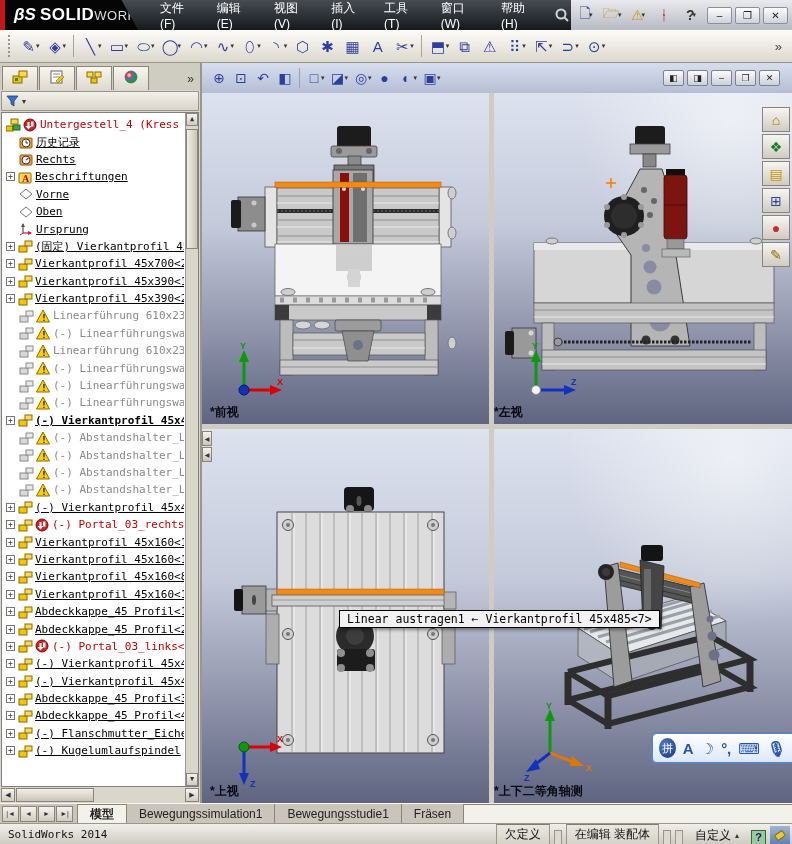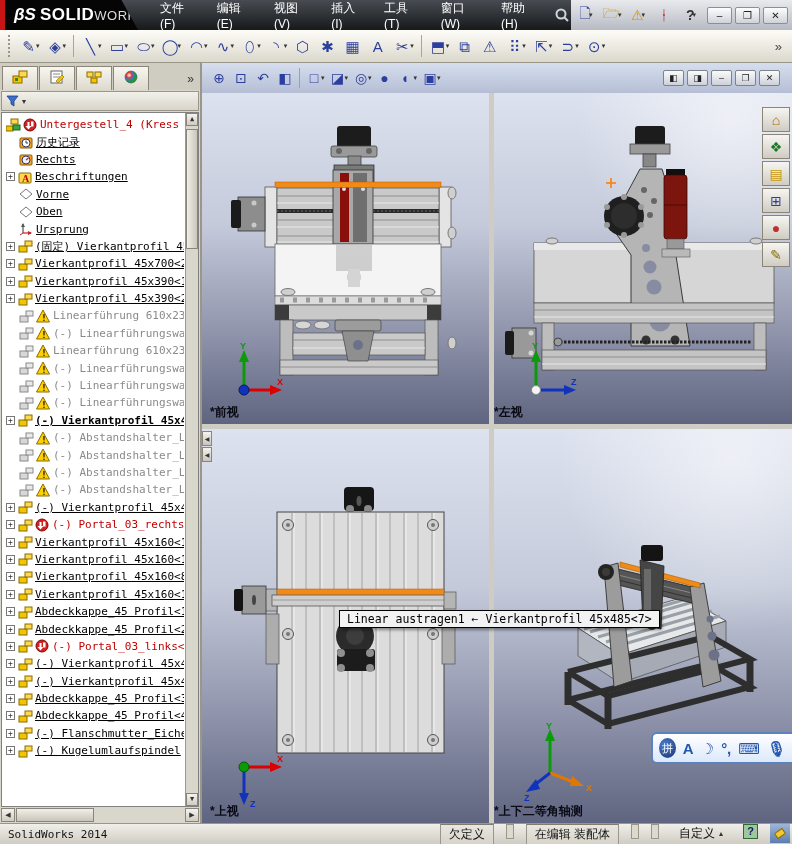--- a/index.html
+++ b/index.html
@@ -88,21 +88,21 @@
   .doctabs { height:20px; flex:none; display:flex; align-items:stretch; background:#c9c5bb; border-top:1px solid #f5f4ef; }
   .navbtns { display:flex; align-items:center; gap:1px; padding:1px 4px 1px 2px; }
   .nbtn { width:17px; height:16px; background:linear-gradient(#f4f3ee,#cfccc2); border:1px solid #8a8578; font-size:7px; color:#333; display:flex; align-items:center; justify-content:center; }
   .dtab { padding:0 12px; display:flex; align-items:center; font-size:12px; color:#222; border-right:1px solid #8a8578; background:#c9c5bb; }
   .dtab.active { background:#f2f1ea; border:1px solid #8a8578; border-bottom:none; font-weight:bold; }
   .dtab-fill { flex:1; background:#f2f1ea; border-top:1px solid #8a8578; }
 
   
   .statusbar { height:21px; flex:none; display:flex; align-items:center; background:linear-gradient(#f0efe9,#cfccc2); border-top:1px solid #9a968a; font-size:12px; color:#111; }
   .sb-left { padding:0 8px; font-family:"DejaVu Sans Mono","Liberation Mono",monospace; font-size:11px; }
-  .sb-right { margin-left:auto; display:flex; align-items:flex-start; gap:12px; padding-right:2px; }
+  .sb-right { margin-left:auto; display:flex; align-items:flex-end; gap:4px; padding-right:2px; }
   .sb-box { border:1px solid #9a968a; border-top-color:#807c70; background:linear-gradient(#e8e7e0,#d6d3c8); padding:1px 8px; white-space:nowrap; }
   .sb-mini { width:8px; height:15px; border:1px solid #9a968a; background:#ddd9cf; }
   .sb-help { width:15px; height:15px; background:#9fc79f; border:1px solid #2e6b2e; color:#102060; font-weight:bold; font-size:11px; display:flex; align-items:center; justify-content:center; }
   .sb-tag { width:20px; height:19px; background:linear-gradient(#9db6d8,#5d7eb0); display:flex; align-items:center; justify-content:center; }
   .tagleaf { width:10px; height:7px; background:#f0c830; border:1px solid #8a6d00; border-radius:1px; transform:rotate(-35deg); }
   .uparrow { font-size:8px; color:#333; }
 </style>
 </head>
 <body>
 
@@ -1109,20 +1109,35 @@
           <span class="ime-logo">拼</span>
           <span class="imeic">A</span>
           <span class="imeic">☽</span>
           <span class="imeic">°,</span>
           <span class="imeic">⌨</span>
           <span class="imeic">🎙</span>
         </div>
     </div>
   </div>
 
+  <div class="doctabs">
+    <div class="navbtns" id="tab-nav">
+        <span class="nbtn">|◄</span>
+        <span class="nbtn">◄</span>
+        <span class="nbtn">►</span>
+        <span class="nbtn">►|</span>
+      </div>
+    <div id="doc-tab-items" style="display:flex;align-items:stretch;">
+        <span class="dtab active">模型</span>
+        <span class="dtab">Bewegungssimulation1</span>
+        <span class="dtab">Bewegungsstudie1</span>
+        <span class="dtab">Fräsen</span>
+      </div>
+    <div class="dtab-fill"></div>
+  </div>
 
   <div class="statusbar">
     <span class="sb-left">SolidWorks 2014</span>
     <span class="sb-right">
       <span class="sb-box">欠定义</span>
       <span class="sb-mini"></span>
       <span class="sb-box">在编辑 装配体</span>
       <span class="sb-mini"></span>
       <span class="sb-mini"></span>
       <span class="sb-box" style="border:none;background:none;display:flex;gap:4px;align-items:center;">

